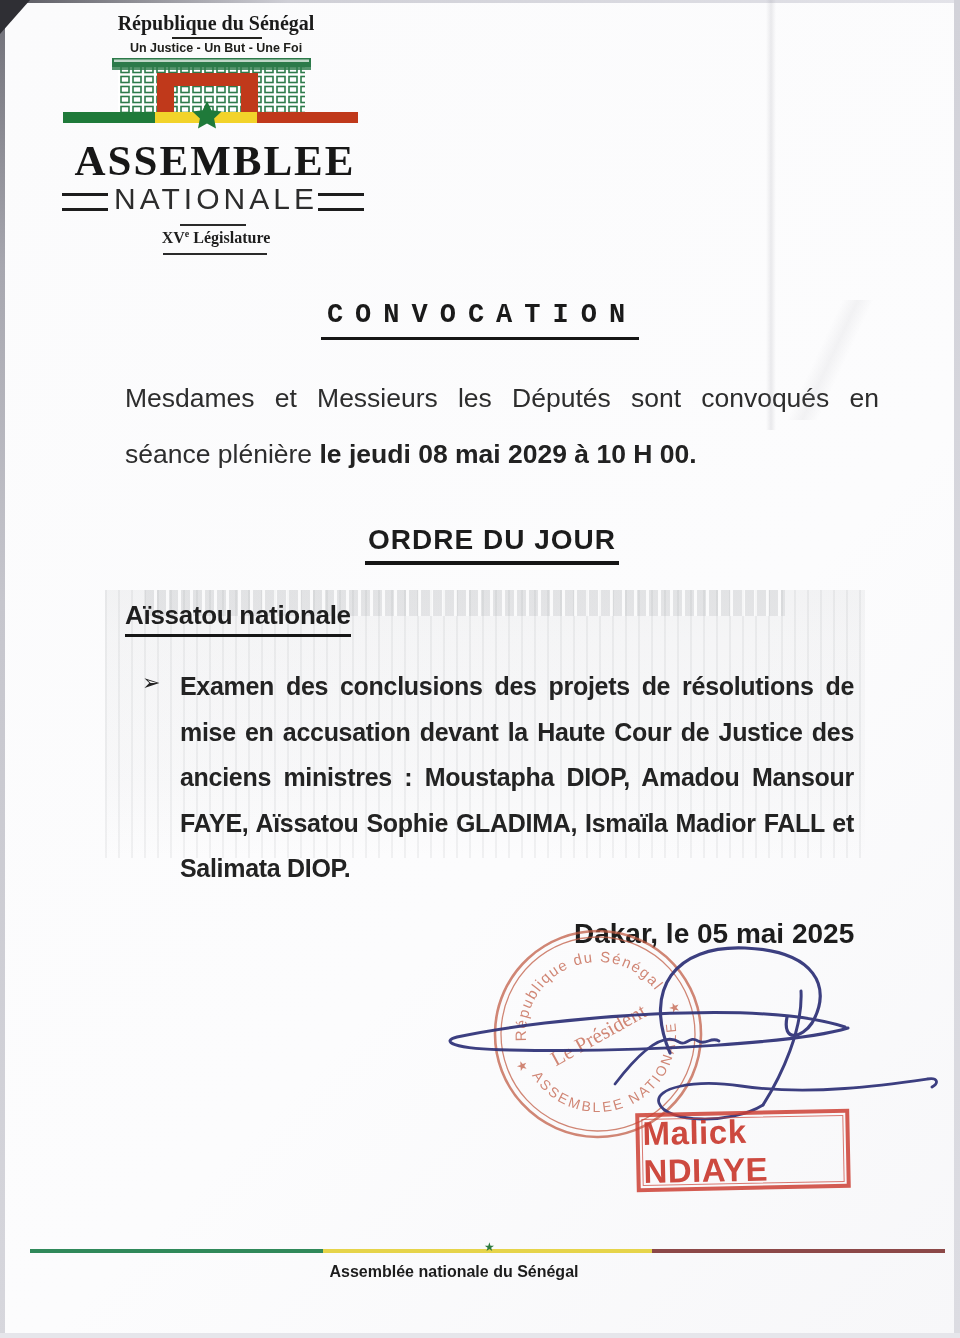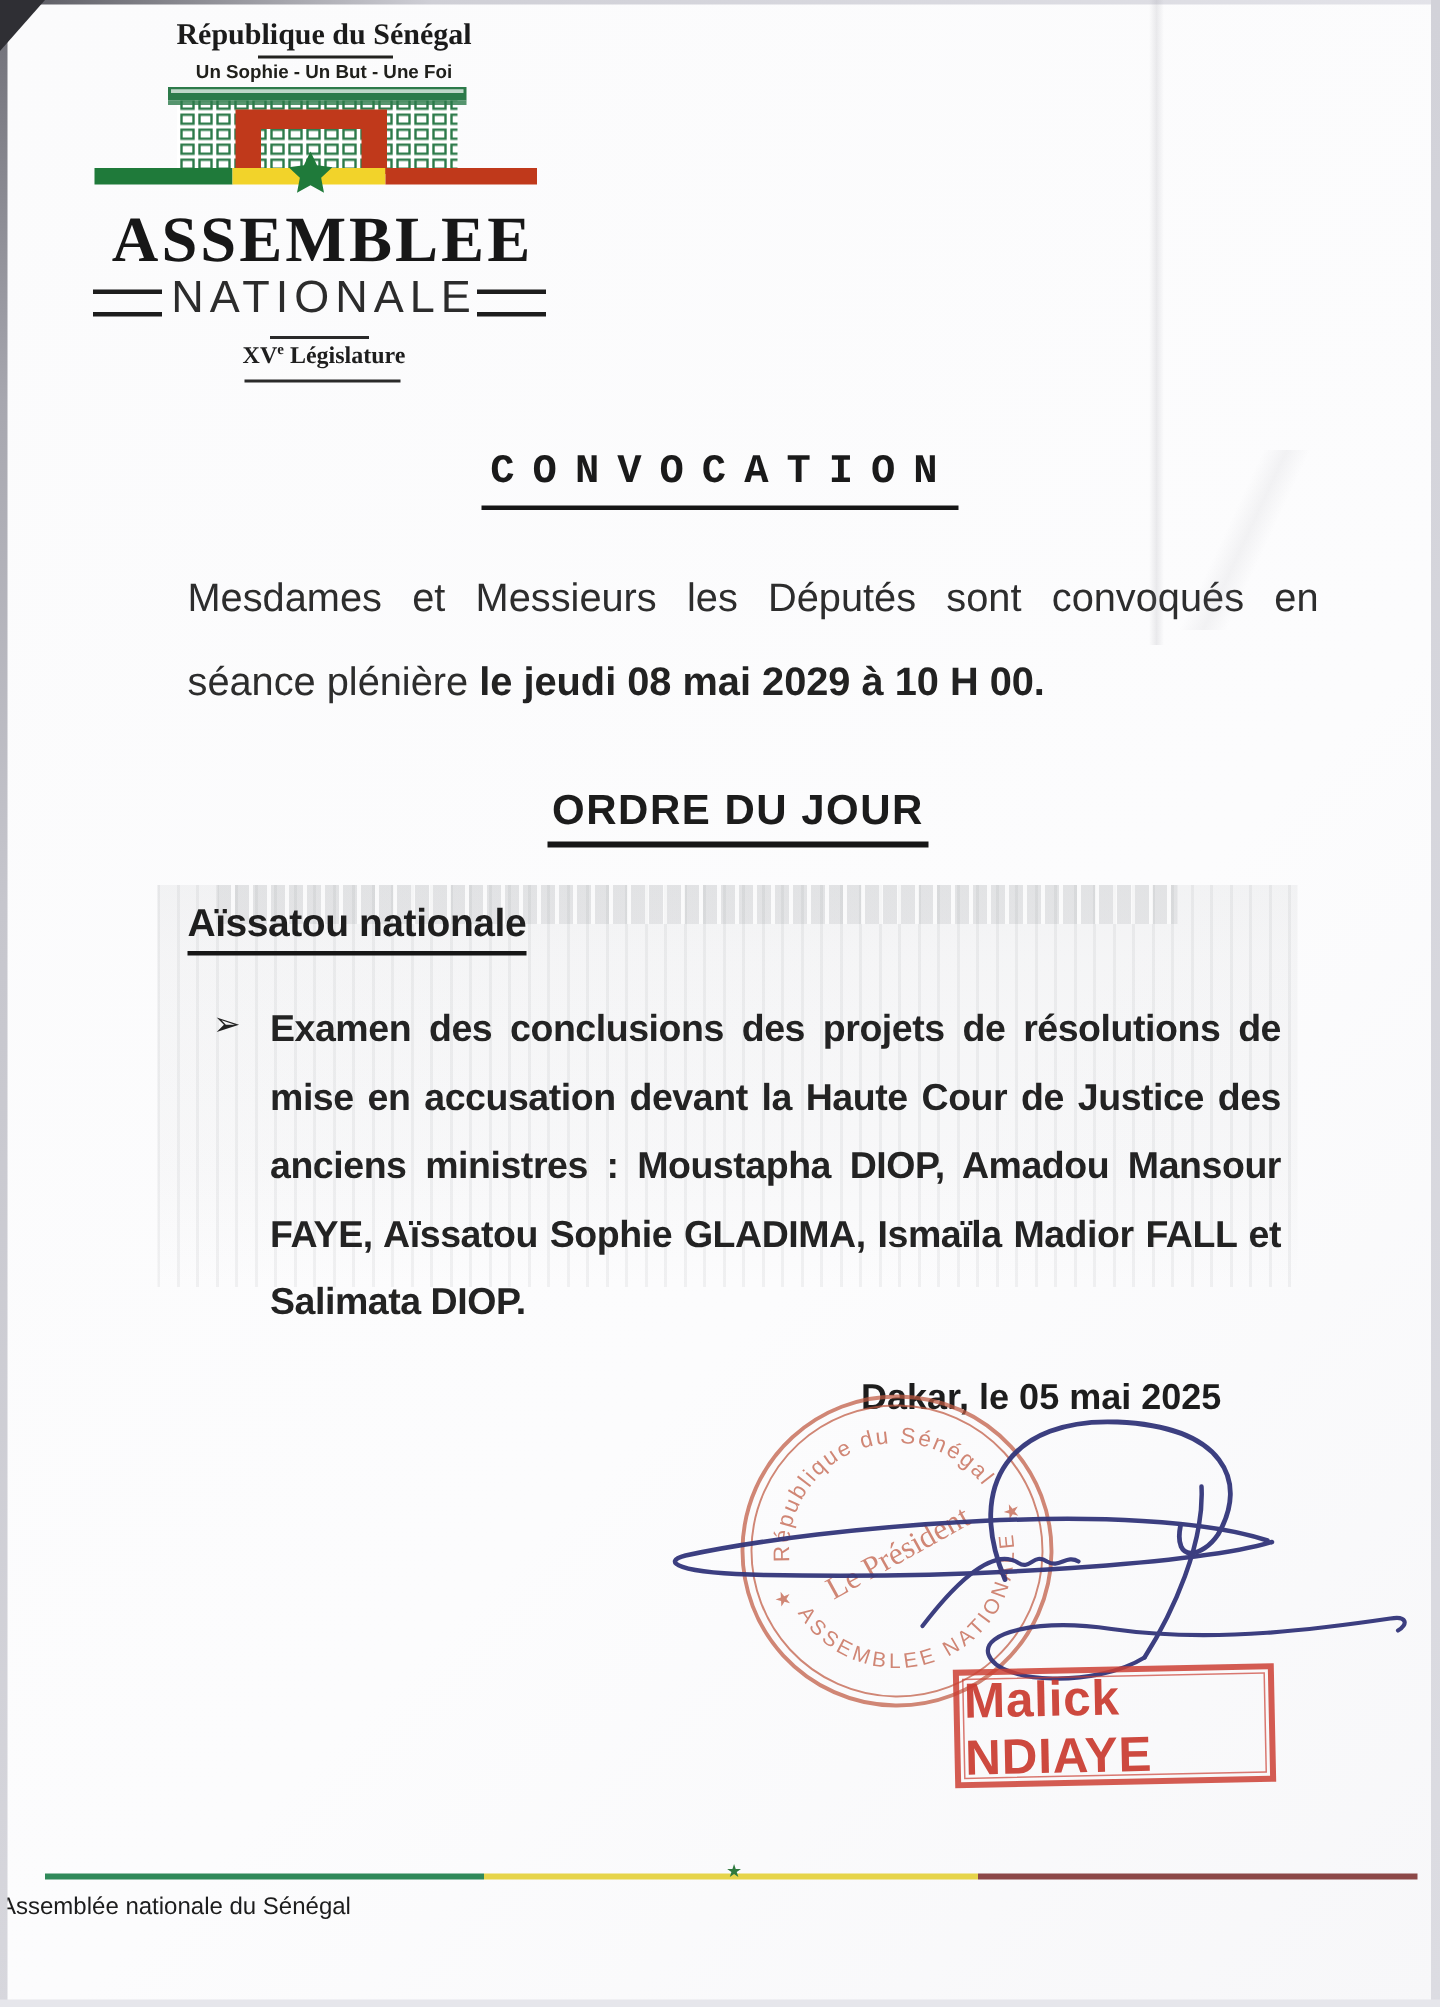--- a/index.html
+++ b/index.html
@@ -54,55 +54,55 @@
   .odj-wrap{left:0;top:524px;width:960px;text-align:center;}
   .odj-wrap span{display:inline-block;font-size:28px;font-weight:bold;letter-spacing:1px;
     color:#1c1c1c;border-bottom:4px solid #161616;padding:0 3px 5px 3px;margin-left:24px;}
   .subhead{left:125px;top:600px;font-size:26px;font-weight:bold;color:#1e1e1e;
     border-bottom:3px solid #161616;padding-bottom:3px;letter-spacing:-0.3px;}
   .agenda-item{left:142px;top:664px;width:712px;}
   .agenda-item .bullet{position:absolute;left:0;top:6px;font-size:22px;color:#232323;}
   .agenda-item p{margin:0 0 0 38px;font-size:25px;font-weight:bold;line-height:45.5px;
     text-align:justify;letter-spacing:-0.3px;color:#232323;}
   
-  .date-line{left:574px;top:918px;font-size:24px;font-weight:bold;color:#1d1d1d;}
+  .date-line{left:574px;top:918px;font-size:28px;font-weight:bold;color:#1d1d1d;}
   .round-stamp{left:486px;top:922px;width:224px;height:224px;transform:rotate(-21deg);opacity:.72;}
   .signature{left:430px;top:933px;}
   .name-stamp{left:636px;top:1111px;width:206px;height:71px;transform:rotate(-1.2deg);
     border:4px solid rgba(204,64,52,.85);background:rgba(255,255,255,.0);}
   .name-stamp .inner{position:absolute;inset:2px;border:1.5px solid rgba(204,64,52,.7);
     display:flex;align-items:center;justify-content:center;}
   .name-stamp .inner span{font-size:33px;font-weight:bold;letter-spacing:.5px;
     color:rgba(201,57,47,.92);}
   
   .watermark{left:105px;top:590px;width:760px;height:268px;pointer-events:none;
     background:
       repeating-linear-gradient(90deg,rgba(110,115,120,.085) 0 2px,rgba(110,115,120,0) 2px 13px),
       linear-gradient(180deg,rgba(110,115,120,.07) 0%,rgba(110,115,120,.05) 18%,rgba(110,115,120,.03) 70%,rgba(110,115,120,0) 100%);}
   .watermark .band{position:absolute;left:40px;top:0;width:640px;height:26px;
     background:repeating-linear-gradient(90deg,rgba(110,115,120,.12) 0 9px,rgba(255,255,255,.6) 9px 12px);}
   
   .flag-rule{left:30px;top:1249px;width:915px;height:4px;
     background:linear-gradient(90deg,#30895a 0%,#30895a 32%,#e6d44a 32%,#e6d44a 68%,#8c4848 68%,#8c4848 100%);}
   .flag-star{left:484px;top:1240px;font-size:12px;color:#2f7a3f;}
-  .footer-org{left:0;top:1263px;width:908px;font-size:16px;font-weight:normal;color:#1d1d1d;}
+  .footer-org{left:0;top:1263px;width:908px;text-align:center;font-size:16px;font-weight:bold;color:#1d1d1d;}
   .footer-addr{left:0;top:1286px;width:960px;text-align:center;font-size:15.5px;color:#2b2b2b;}
 </style>
 </head>
 <body>
 
 <div id="page">
 
   <div class="abs watermark">
     <div class="band"></div>
   </div>
 
   <div class="abs republic">République du Sénégal</div>
   <div class="abs republic-rule"></div>
-  <div class="abs motto">Un Sophie - Un But - Une Foi</div>
+  <div class="abs motto">Un Justice - Un But - Une Foi</div>
 
   <svg class="abs emblem" width="312" height="76" viewBox="0 0 312 76">
     <defs>
       <pattern id="win" width="12" height="10" patternUnits="userSpaceOnUse">
         <rect width="12" height="10" fill="#ffffff"></rect>
         <rect x="1" y="1.5" width="8" height="6" fill="none" stroke="#2c7a4a" stroke-width="1.6"></rect>
       </pattern>
     </defs>
 
     <rect x="58" y="12" width="187" height="49" fill="url(#win)"></rect>

